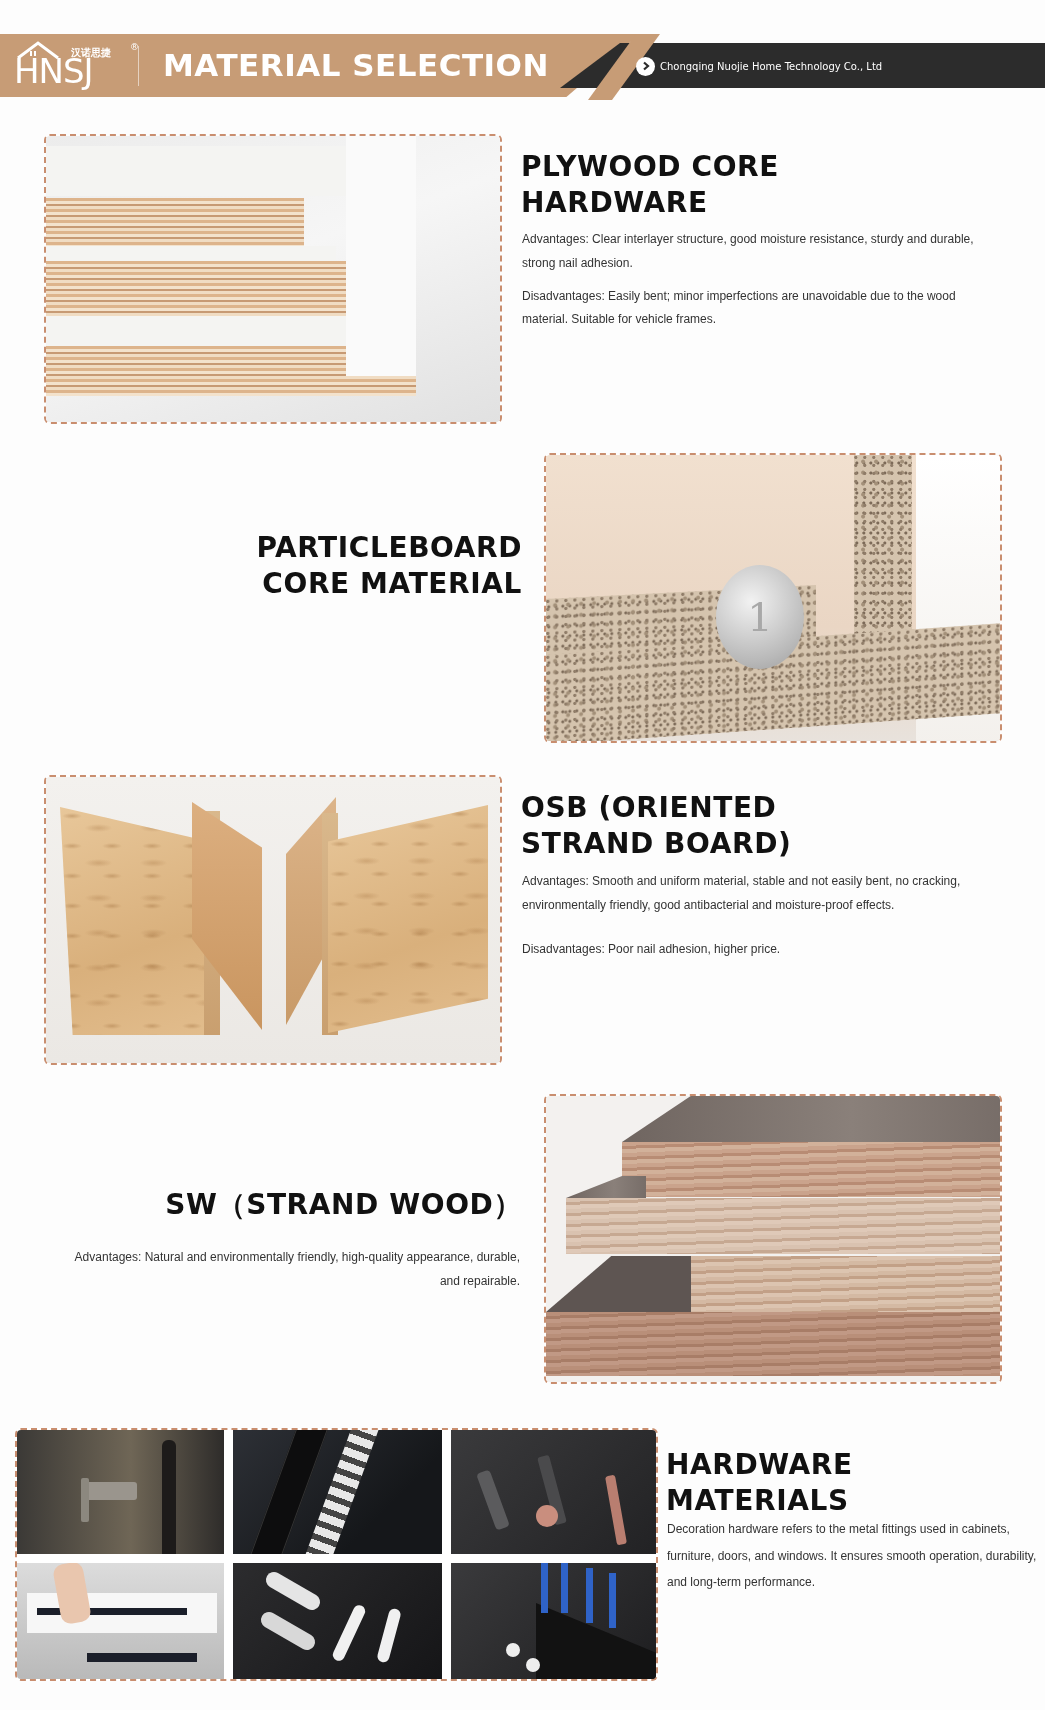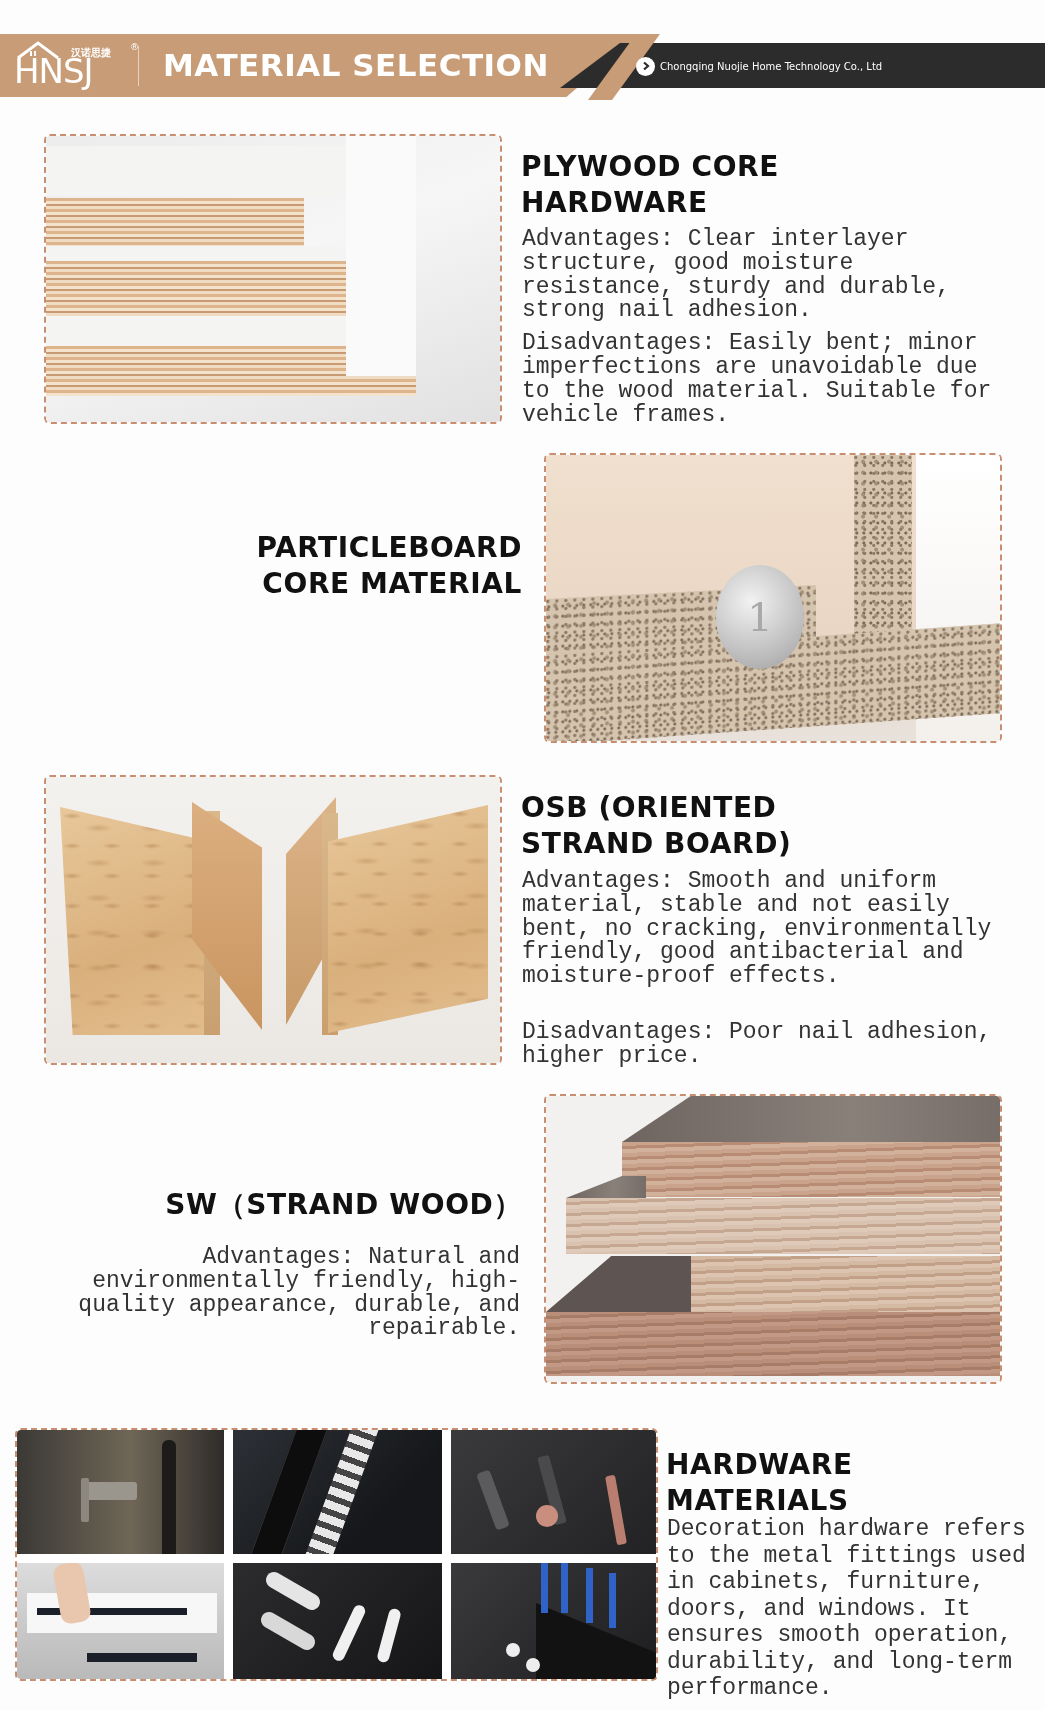--- a/index.html
+++ b/index.html
@@ -61,22 +61,22 @@
   .osb .edge2 { position: absolute; background: linear-gradient(180deg, #d9b88c, #c99f6f); }
 
   
   .sw { background: #f3f1ef; }
   .sw .top { position: absolute; background: linear-gradient(90deg, #6f6560, #8a807a 60%, #776d68); }
   .sw .side { position: absolute; background: repeating-linear-gradient(178deg, #caa38c 0 4px, #b88c74 4px 7px, #d2b19a 7px 11px); }
 
   
   .sec-title { position: absolute; font-size: 28px; font-weight: bold; color: #111;
     line-height: 36px; letter-spacing: 0.6px; font-family: "DejaVu Sans", sans-serif; }
-  .sec-body { position: absolute; font-size: 23px; line-height: 23.8px; color: #333;
-    font-family: Liberation Mono, monospace; }
+  .sec-body { position: absolute; font-size: 12px; line-height: 23.8px; color: #333;
+    font-family: Liberation Sans, sans-serif; }
   .right { text-align: right; margin-top: 48px; }
   .para + .para { margin-top: 9px; }
 
   
   .hw-grid { position: absolute; left: 15px; top: 1428px; width: 643px; height: 253px;
     border: 2px dashed #c98e6f; border-radius: 6px; overflow: hidden; background: #fff; }
   .hw-cell { position: absolute; overflow: hidden; }
   .hw-cell .fx { position: absolute; }
 </style>
 </head>
@@ -157,21 +157,21 @@
     <div class="edge2" style="left:276px;top:36px;width:16px;height:222px;"></div>
     <div class="board" style="left:282px;top:28px;width:160px;height:228px;clip-path:polygon(0 16%,100% 0,100% 85%,0 100%);"></div>
   </div>
 </div>
 <div class="sec-title" style="left:521px;top:790px;">
   <div>OSB (ORIENTED</div>
   <div>STRAND BOARD)</div>
 </div>
 <div class="sec-body" style="left:522px;top:870px;width:470px;">
   <div class="para">Advantages: Smooth and uniform material, stable and not easily bent, no cracking, environmentally friendly, good antibacterial and moisture-proof effects.</div>
-  <div class="para" style="margin-top:32px;">Disadvantages: Poor nail adhesion, higher price.</div>
+  <div class="para" style="margin-top:20px;">Disadvantages: Poor nail adhesion, higher price.</div>
 </div>
 
 <div class="sec-title right" style="left:150px;top:1139px;width:372px;">
   <div>SW（STRAND WOOD）</div>
 </div>
 <div class="sec-body right" style="left:58px;top:1198px;width:462px;">
   <div class="para">Advantages: Natural and environmentally friendly, high-quality appearance, durable, and repairable.</div>
 </div>
 <div class="frame" style="left:544px;top:1094px;width:458px;height:290px;">
   <div class="ph sw">

